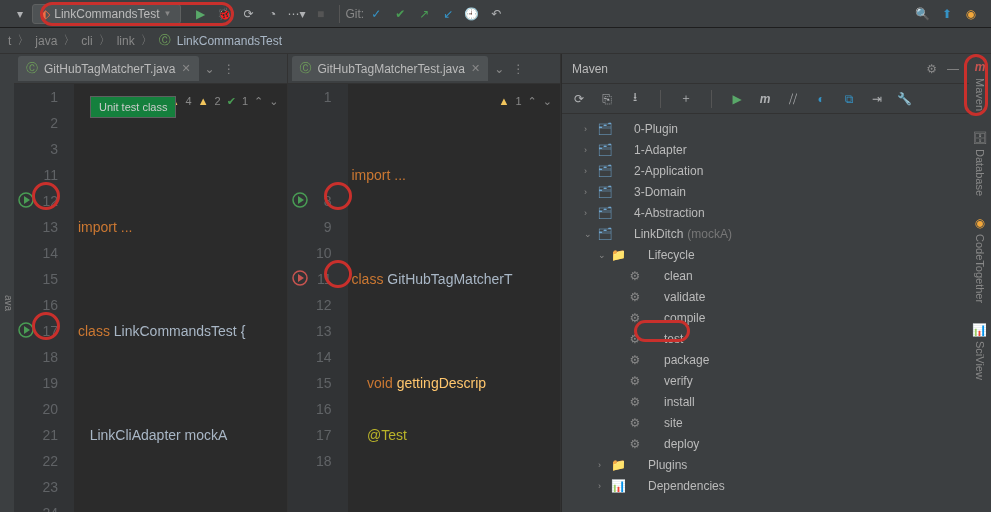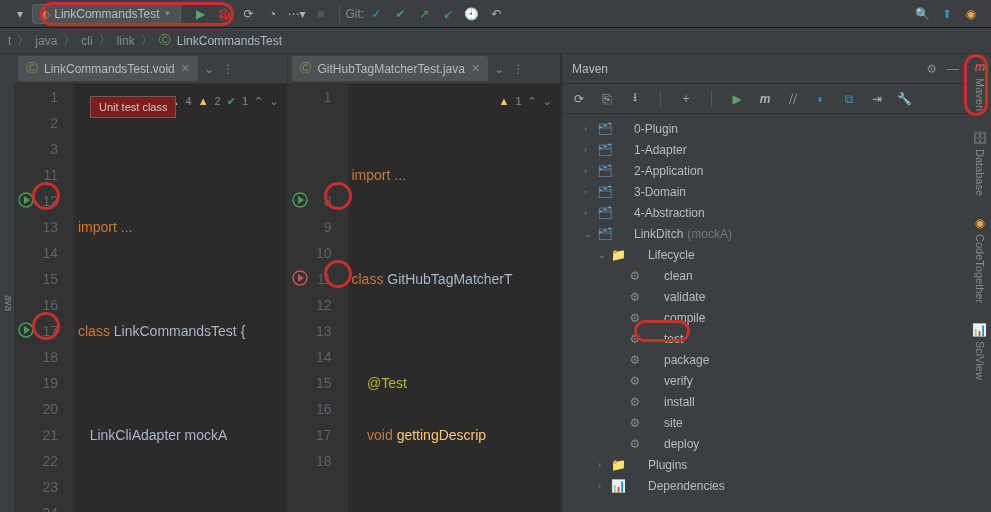--- a/index.html
+++ b/index.html
@@ -37,21 +37,21 @@
 .kw { color:#cc7832; }
 .ann { color:#bbb529; }
 .fn { color:#ffc66d; }
 .cls { color:#a9b7c6; }
 .pkg { color:#a9b7c6; }
 
 .status-strip { position:absolute; top:4px; right:8px; display:flex; gap:6px; align-items:center; font-size:11px; color:#888; z-index:2; }
 .warn-tri { color:#f2c55c; }
 .chk { color:#499c54; }
 
-.tooltip { position:absolute; top:42px; left:76px; background:#7f1d1d; border:1px solid #5e6060; padding:4px 8px; color:#ccc; font-size:11px; z-index:5; }
+.tooltip { position:absolute; top:42px; left:76px; background:#15803d; border:1px solid #5e6060; padding:4px 8px; color:#ccc; font-size:11px; z-index:5; }
 
 .maven-panel { width:408px; background:#3c3f41; display:flex; flex-direction:column; border-left:1px solid #2b2b2b; }
 .maven-header { height:30px; display:flex; align-items:center; padding:0 10px; color:#bbb; border-bottom:1px solid #323232; }
 .maven-header .spacer { flex:1; }
 .maven-header .hicon { margin-left:10px; color:#888; cursor:pointer; }
 .maven-tb { height:30px; display:flex; align-items:center; padding:0 8px; gap:10px; border-bottom:1px solid #323232; color:#afb1b3; }
 .maven-tb .mbtn { width:18px; height:18px; display:flex; align-items:center; justify-content:center; cursor:pointer; }
 .maven-tree { flex:1; overflow:auto; padding:4px 0; color:#bbb; }
 .tree-row { display:flex; align-items:center; height:21px; padding-left:8px; cursor:pointer; }
 .tree-row .arrow { width:12px; color:#888; font-size:9px; }
@@ -111,21 +111,21 @@
   <div class="left-gutter">
     <span>ava</span>
 
   </div>
 
   <div class="editors">
     <div class="editor-pane">
       <div class="tab-bar">
         <div class="tab">
           <span class="dot">Ⓒ</span>
-          <span>LinkCommandsTest.void</span>
+          <span>GitHubTagMatcherT.java</span>
           <span class="close">✕</span>
         </div>
         <div class="tab-extra">
           <span>⌄</span>
           <span>⋮</span>
         </div>
       </div>
       <div class="tooltip">Unit test class</div>
       <div class="code-area">
         <div class="status-strip">
@@ -236,22 +236,22 @@
           <div class="ln">16</div>
           <div class="ln">17</div>
           <div class="ln">18</div>
         </div>
         <div class="code">
 <div class="line"></div>
 <div class="line"><span class="kw">import ...</span></div>
 <div class="line"></div>
 <div class="line"><span class="kw">class </span><span class="cls">GitHubTagMatcherT</span></div>
 <div class="line"></div>
+<div class="line"><span class="kw">    void </span><span class="fn">gettingDescrip</span></div>
 <div class="line"><span class="ann">    @Test</span></div>
-<div class="line"><span class="kw">    void </span><span class="fn">gettingDescrip</span></div>
 
 
 
 
 
 
 
 
         </div>
       </div>

